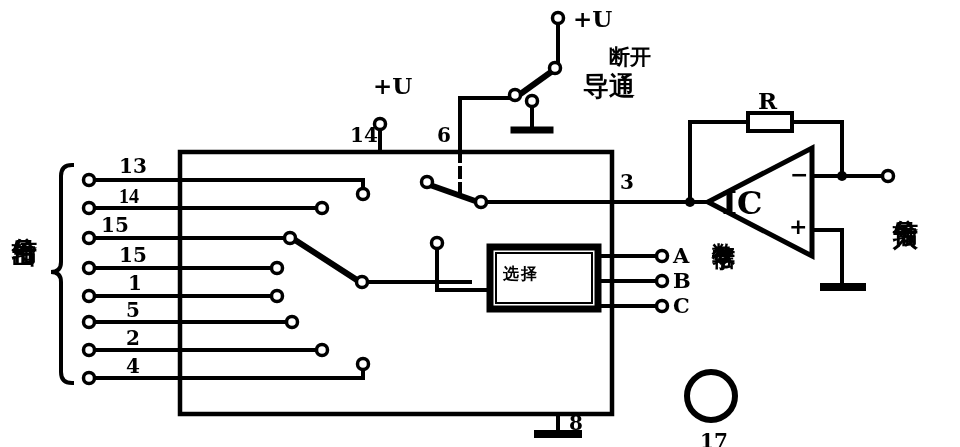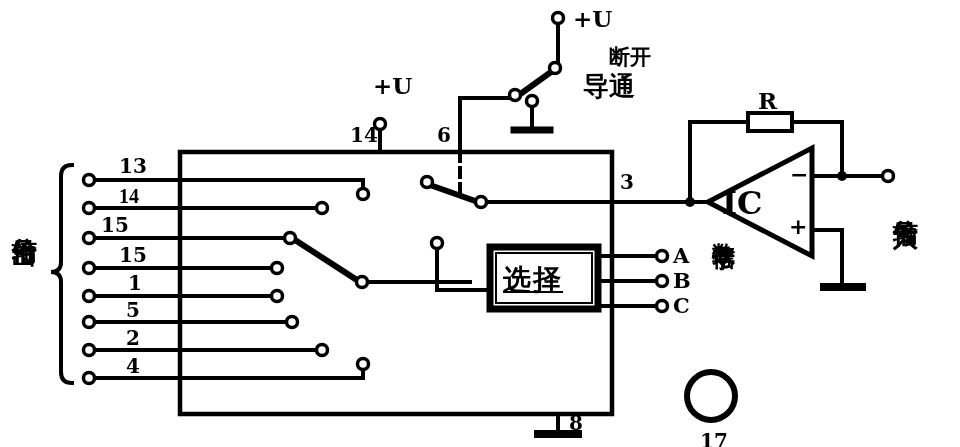--- a/index.html
+++ b/index.html
@@ -157,21 +157,21 @@
 
   <div class="lbl pin-num" style="left:437px;top:125px;">6</div>
 
   <div class="lbl big" style="left:573px;top:7px;">+U</div>
 
   <div class="lbl cjk" style="left:609px;top:47px;font-size:21px;text-align:center;">断开</div>
   <div class="lbl cjk" style="left:583px;top:73px;font-size:26px;">导通</div>
 
   <div class="lbl pin-num" style="left:620px;top:172px;">3</div>
 
-  <div class="lbl cjk" style="left:503px;top:266px;font-size:28px;letter-spacing:2px;text-decoration:underline;">选择</div>
+  <div class="lbl cjk" style="left:503px;top:266px;font-size:16px;letter-spacing:2px;">选择</div>
 
   <div class="lbl abc" style="left:673px;top:245px;">A</div>
   <div class="lbl abc" style="left:673px;top:270px;">B</div>
   <div class="lbl abc" style="left:673px;top:295px;">C</div>
 
   <div class="lbl cjk vcjk" style="left:712px;top:225px;font-size:23px;">数字信号</div>
 
   <div class="lbl pin-num" style="left:569px;top:413px;">8</div>
 
   <div class="lbl big" style="left:758px;top:89px;">R</div>

